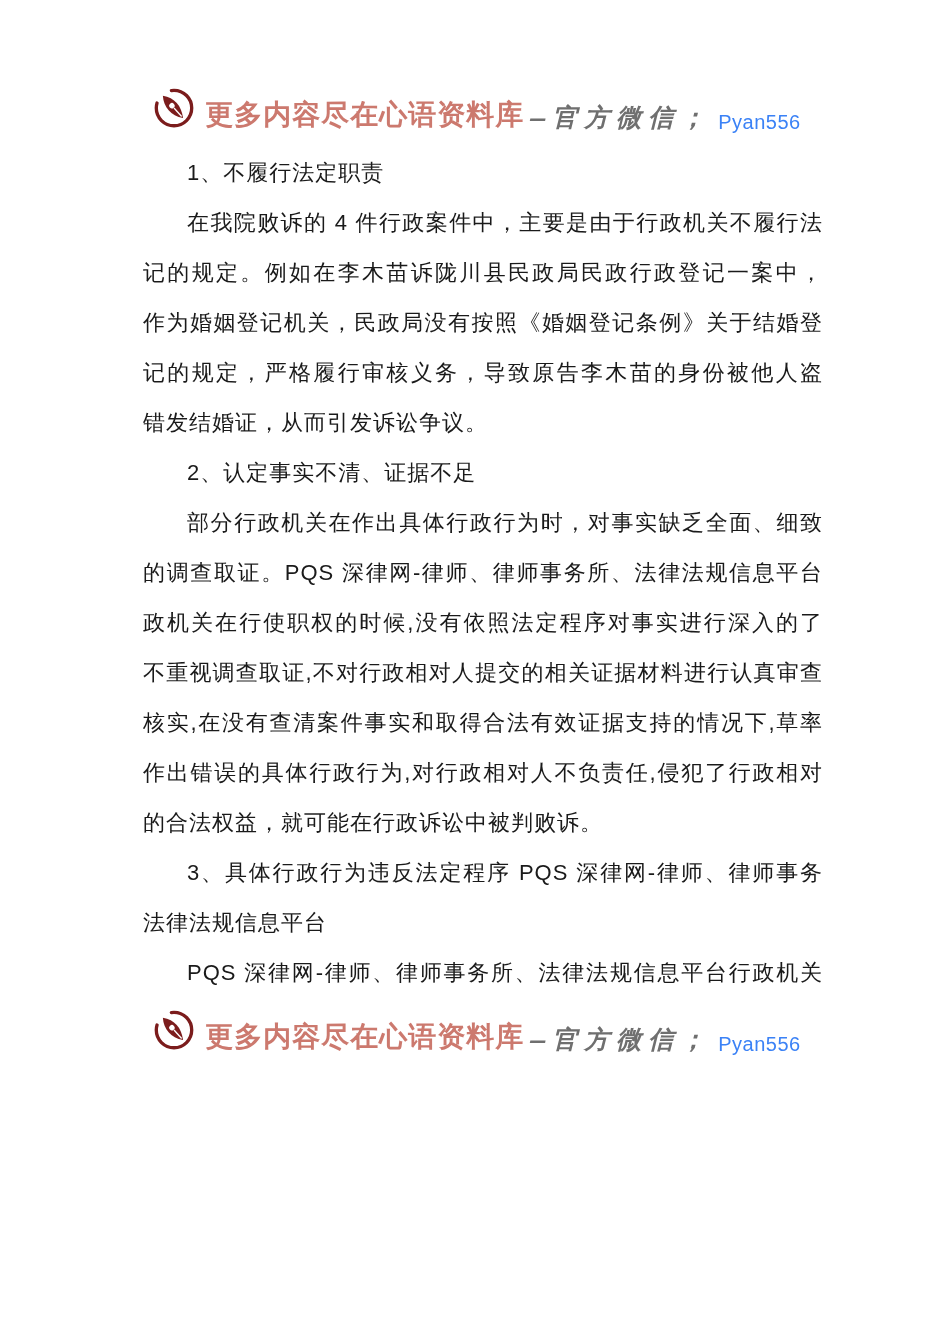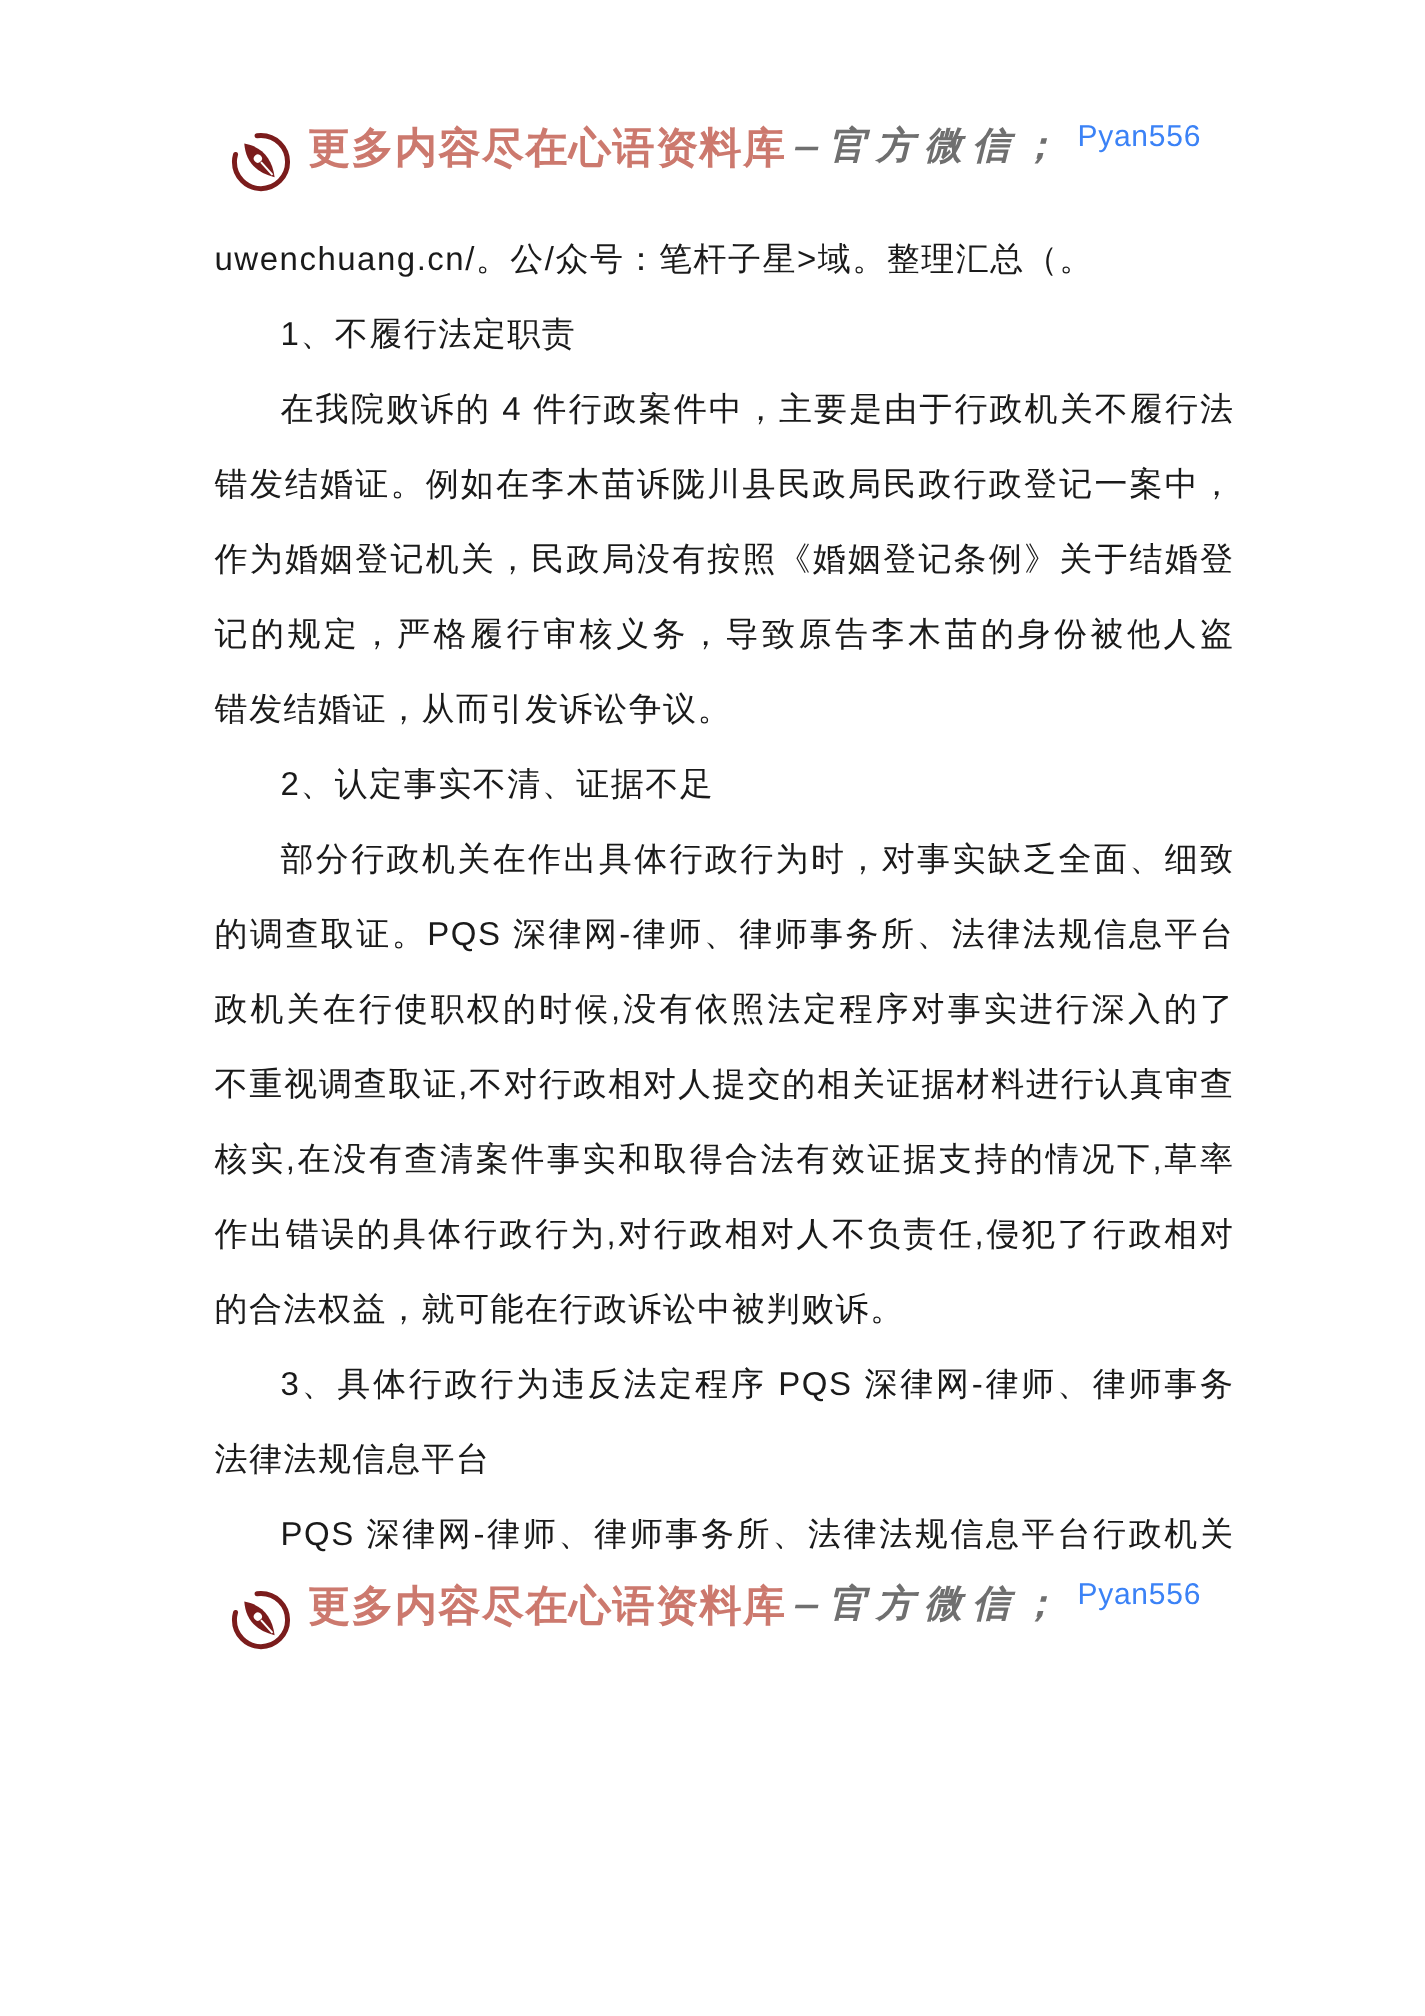--- a/index.html
+++ b/index.html
@@ -11,21 +11,21 @@
     background: #ffffff;
     font-family: "Liberation Sans", "DejaVu Sans", sans-serif;
     color: #1a1a1a;
     overflow: hidden;
   }
 
   
   .banner {
     display: flex;
     justify-content: center;
-    align-items: flex-start;
+    align-items: flex-end;
     gap: 6px;
     height: 54px;
     white-space: nowrap;
   }
   .banner.top { margin-top: 80px; }
   .banner.bottom { margin-top: 4px; }
   .banner .logo { width: 50px; height: 54px; flex: 0 0 auto; }
   .brand-text {
     font-family: "Liberation Serif", "DejaVu Serif", serif;
     font-weight: bold;
@@ -72,24 +72,23 @@
         <circle cx="24" cy="22" r="2.6" fill="#ffffff"></circle>
         <line x1="24" y1="25" x2="24" y2="36" stroke="#ffffff" stroke-width="1.3"></line>
       </g>
     </svg>
     <span class="brand-text">更多内容尽在心语资料库</span>
     <span class="wechat-label">—官方微信；</span>
     <span class="wechat-id">Pyan556</span>
   </div>
 
   <div class="doc">
-    <div class="line">uwenchuang.cn/。公/众号：笔杆子星&gt;域。整理汇总（。</div>
     <div class="line indent">1、不履行法定职责</div>
     <div class="line indent fill">在我院败诉的 4 件行政案件中，主要是由于行政机关不履行法</div>
-    <div class="line fill">错发结婚证。例如在李木苗诉陇川县民政局民政行政登记一案中，</div>
+    <div class="line fill">记的规定。例如在李木苗诉陇川县民政局民政行政登记一案中，</div>
     <div class="line fill">作为婚姻登记机关，民政局没有按照《婚姻登记条例》关于结婚登</div>
     <div class="line fill">记的规定，严格履行审核义务，导致原告李木苗的身份被他人盗用，</div>
     <div class="line">错发结婚证，从而引发诉讼争议。</div>
     <div class="line indent">2、认定事实不清、证据不足</div>
     <div class="line indent fill">部分行政机关在作出具体行政行为时，对事实缺乏全面、细致</div>
     <div class="line fill">的调查取证。PQS 深律网-律师、律师事务所、法律法规信息平台行</div>
     <div class="line fill">政机关在行使职权的时候,没有依照法定程序对事实进行深入的了解，</div>
     <div class="line fill">不重视调查取证,不对行政相对人提交的相关证据材料进行认真审查</div>
     <div class="line fill">核实,在没有查清案件事实和取得合法有效证据支持的情况下,草率地</div>
     <div class="line fill">作出错误的具体行政行为,对行政相对人不负责任,侵犯了行政相对人</div>

